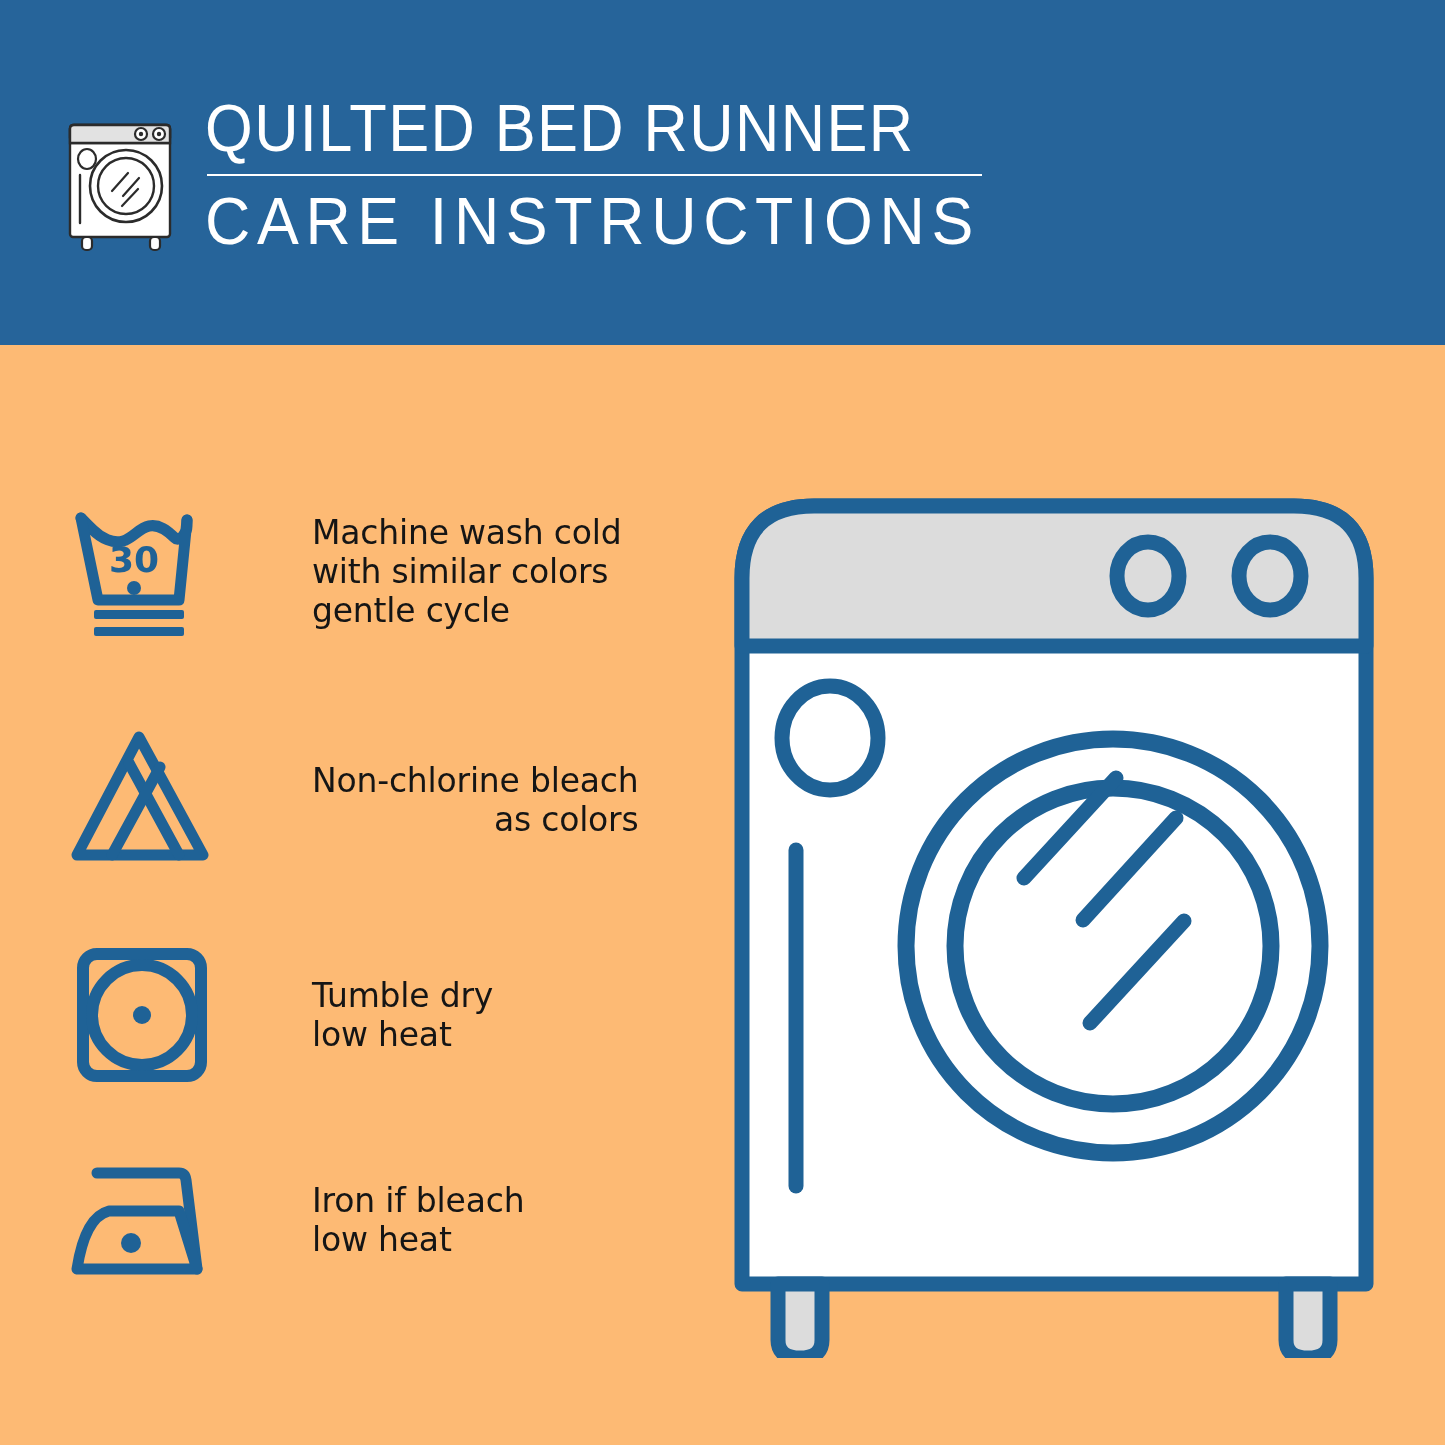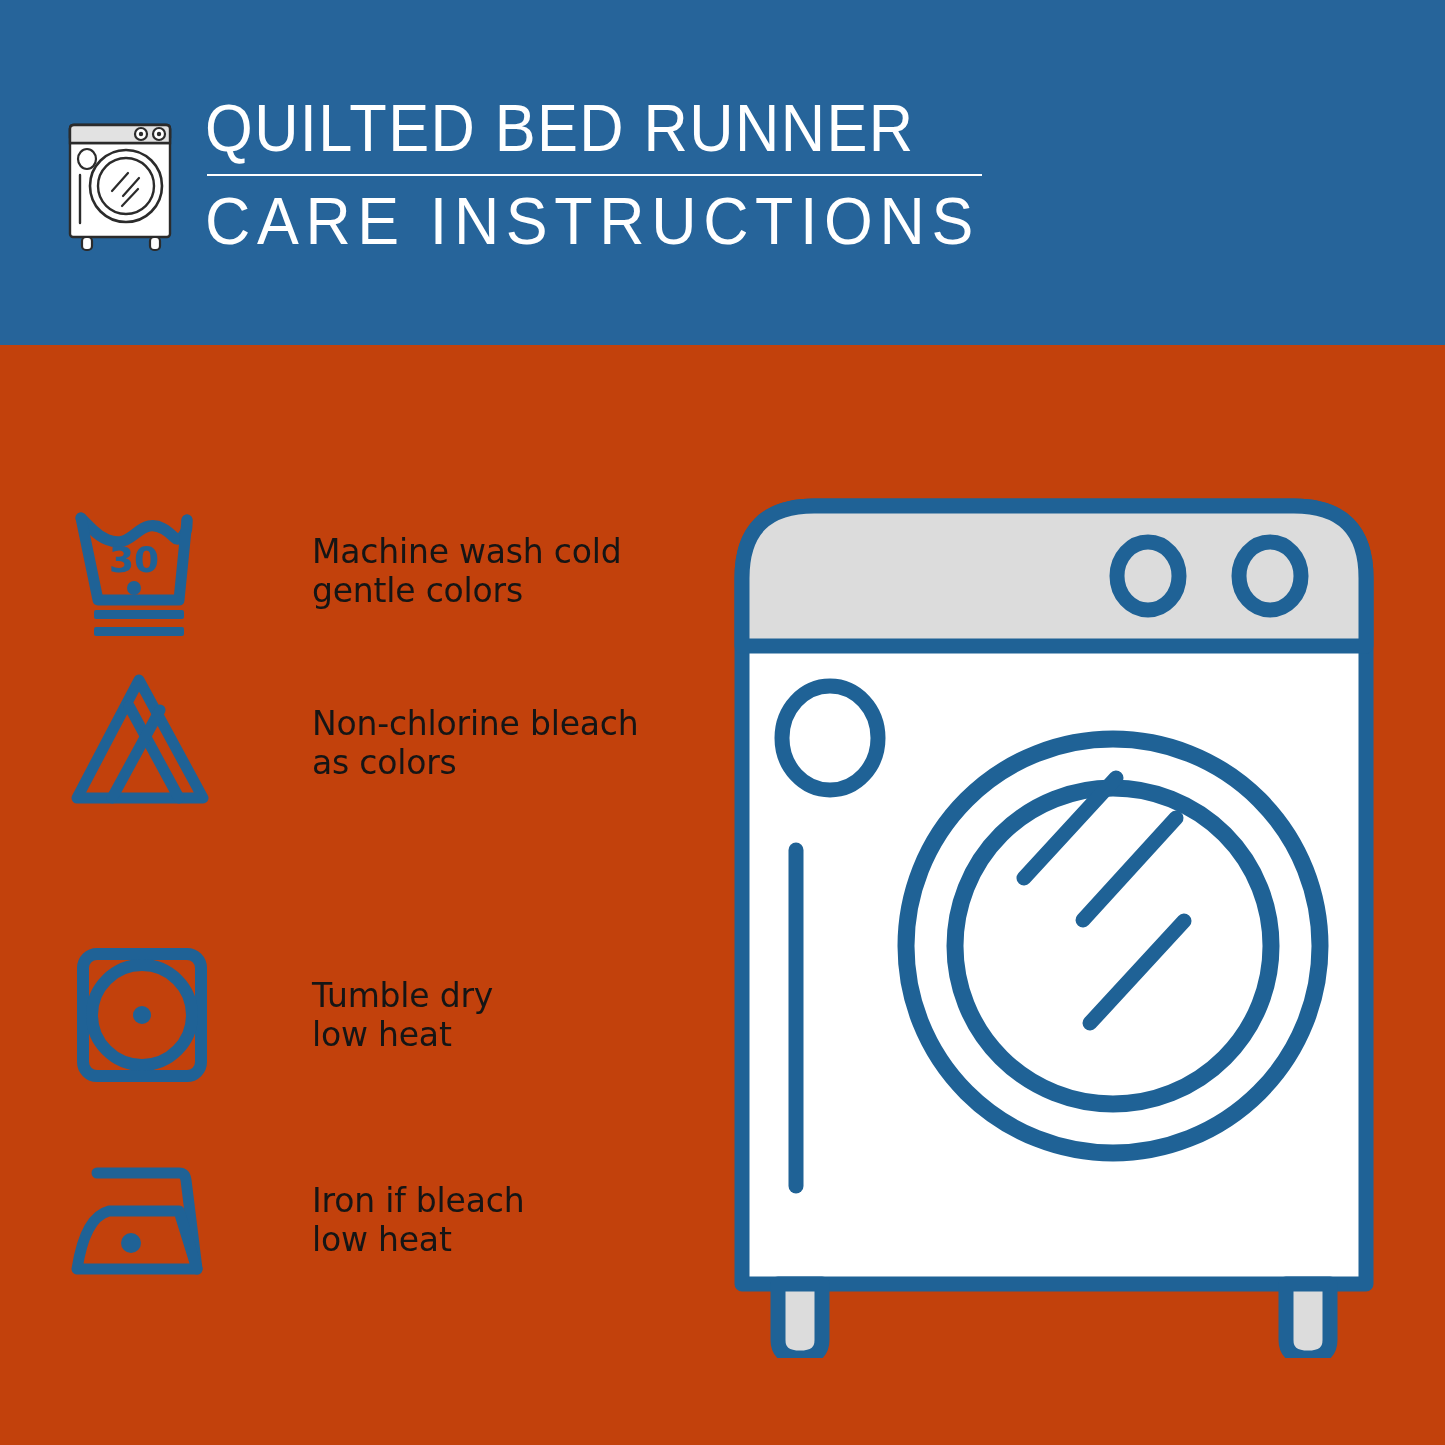--- a/index.html
+++ b/index.html
@@ -7,21 +7,21 @@
     padding: 0;
     background: #ffffff;
   }
   body {
     font-family: "Liberation Sans", sans-serif;
   }
   #page {
     position: relative;
     width: 1445px;
     height: 1445px;
-    background: #c2410c;
+    background: #fdba74;
     overflow: hidden;
   }
 
   
   #header {
     position: absolute;
     left: 0;
     top: 0;
     width: 1445px;
     height: 345px;
@@ -88,21 +88,21 @@
     margin-left: 63px;
     font-family: "DejaVu Sans", sans-serif;
     font-size: 33px;
     line-height: 39px;
     color: #151515;
     letter-spacing: -0.2px;
   }
   .care-text div { white-space: nowrap; margin-left: 27px; }
 
   #row-wash   { top: 496px; height: 150px; }
-  #row-bleach { top: 673px; height: 140px; }
+  #row-bleach { top: 730px; height: 140px; text-align: right; }
   #row-dry    { top: 945px; height: 140px; }
   #row-iron   { top: 1150px; height: 140px; }
 
   
   #machine {
     position: absolute;
     left: 718px;
     top: 478px;
     width: 672px;
     height: 880px;
@@ -162,21 +162,22 @@
         <text x="67" y="76" font-family="DejaVu Sans, sans-serif" font-size="36" font-weight="bold" fill="#1F6296" text-anchor="middle">30</text>
 
         <circle cx="67" cy="92" r="7" fill="#1F6296"></circle>
 
         <rect x="27" y="114" width="90" height="9" rx="2" fill="#1F6296"></rect>
         <rect x="27" y="131" width="90" height="9" rx="2" fill="#1F6296"></rect>
       </svg>
     </div>
     <div class="care-text">
       <div>Machine wash cold</div>
-      <div>gentle colors</div>
+      <div>with similar colors</div>
+      <div>gentle cycle</div>
     </div>
   </div>
 
   <div class="care-row" id="row-bleach">
     <div class="care-symbol">
       <svg viewBox="0 0 150 150" width="150" height="150" aria-hidden="true">
 
         <path d="M72 12 L136 130 L10 130 Z" fill="none" stroke="#1F6296" stroke-width="11" stroke-linejoin="round"></path>
 
         <line x1="62" y1="38" x2="112" y2="130" stroke="#1F6296" stroke-width="11" stroke-linecap="round"></line>

